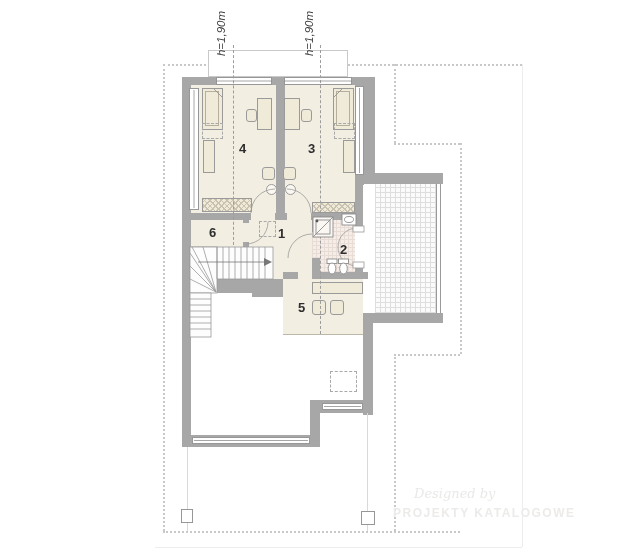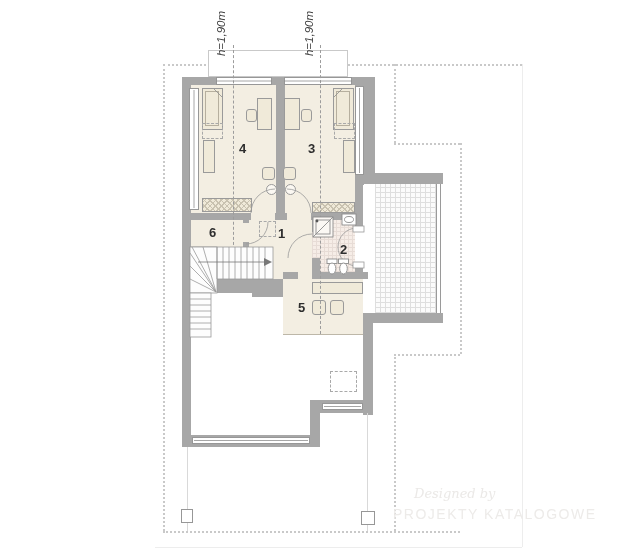--- a/index.html
+++ b/index.html
@@ -22,21 +22,21 @@
   .dash-sq{position:absolute;border:1px dashed #a9a9a9;box-sizing:border-box;background:transparent;}
   .dot-h{position:absolute;height:0;border-top:2px dotted #c9c9c9;}
   .dot-v{position:absolute;width:0;border-left:2px dotted #c9c9c9;}
   .dl-v{position:absolute;width:0;border-left:1px dashed #9c9c9c;}
   .faint{position:absolute;background:#ededed;}
   .roomnum{position:absolute;font-size:13px;font-weight:600;color:#2e2e2e;}
   .hlabel{position:absolute;width:52px;height:13px;text-align:center;transform:rotate(-90deg);
           font-size:11.5px;font-style:italic;color:#3c3c3c;white-space:nowrap;}
   .labelbox{position:absolute;background:#fff;border:1px solid #c9c9c9;box-sizing:border-box;}
   .wm1{position:absolute;font-family:"DejaVu Serif",serif;font-style:italic;font-size:13px;color:#ebe9e7;}
-  .wm2{position:absolute;font-size:14px;letter-spacing:1.5px;color:#edebe9;font-weight:400;}
+  .wm2{position:absolute;font-size:12px;letter-spacing:1.5px;color:#edebe9;font-weight:700;}
   svg{position:absolute;left:0;top:0;pointer-events:none;}
 </style>
 </head>
 <body>
 
 <div id="plan">
 
   <div class="dot-h" style="left:163px;top:64px;width:359px;"></div>
   <div class="dot-v" style="left:163px;top:64px;height:467px;"></div>
   <div class="dot-h" style="left:163px;top:531px;width:297px;"></div>

